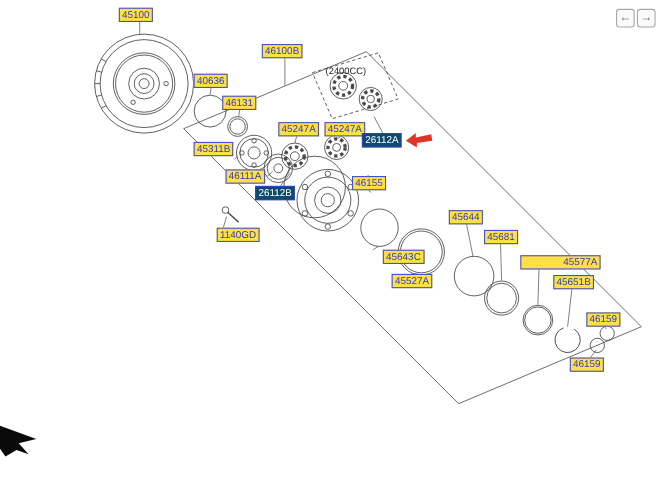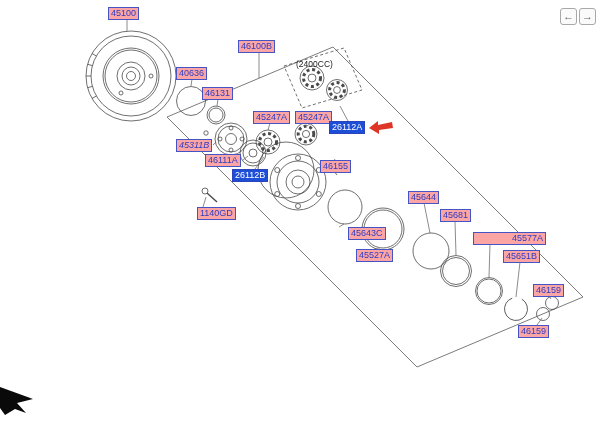--- a/index.html
+++ b/index.html
@@ -1,24 +1,24 @@
 <!DOCTYPE html>
 <html><head>
 <meta charset="utf-8">
 <style>
   * { margin:0; padding:0; box-sizing:border-box; }
   body { font-family:"Liberation Sans", sans-serif; background:#ffffff; }
   .canvas { position:relative; width:600px; height:445px; background:#ffffff; overflow:hidden; }
   svg.art { position:absolute; left:0; top:0; }
   .part-label {
     position:absolute; font-size:9px; line-height:11px; padding:0 2px;
-    border:1px solid #4653c5; color:#2e3bc0; background:#fca5a5;
+    border:1px solid #4653c5; color:#2e3bc0; background:#fde047;
     white-space:nowrap; cursor:pointer; z-index:5;
   }
-  .part-label.highlight { background:#1d4ed8; color:#ffffff; border-color:#2d43b8; }
+  .part-label.highlight { background:#0c4a6e; color:#ffffff; border-color:#2d43b8; }
   .variant-label { position:absolute; font-size:8.5px; color:#222222; z-index:5; }
   .nav-btn {
     position:absolute; width:17px; height:17px; border:1px solid #a8a8a8;
     border-radius:3px; background:#fafafa; color:#666666; font-size:11px;
     line-height:15px; text-align:center; cursor:pointer; z-index:6;
   }
 </style>
 </head>
 <body>
 
@@ -179,21 +179,21 @@
   </svg>
 
   <div class="part-label" style="left:108px; top:7px;">45100</div>
   <div class="part-label" style="left:238px; top:40px;">46100B</div>
   <div class="part-label" style="left:176px; top:67px;">40636</div>
   <div class="part-label" style="left:202px; top:87px;">46131</div>
   <div class="variant-label" style="left:296px; top:59px;text-align:right;">(2400CC)</div>
   <div class="part-label" style="left:253px; top:111px;">45247A</div>
   <div class="part-label" style="left:295px; top:111px;">45247A</div>
   <div class="part-label highlight" style="left:329px; top:121px;">26112A</div>
-  <div class="part-label" style="left:176px; top:139px;font-style:italic;">45311B</div>
+  <div class="part-label" style="left:176px; top:129px;">45311B</div>
   <div class="part-label" style="left:205px; top:154px;">46111A</div>
   <div class="part-label highlight" style="left:232px; top:169px;">26112B</div>
   <div class="part-label" style="left:320px; top:160px;">46155</div>
   <div class="part-label" style="left:185px; top:207px;margin-left:12px;">1140GD</div>
   <div class="part-label" style="left:321px; top:227px;margin-left:27px;">45643C</div>
   <div class="part-label" style="left:356px; top:249px;">45527A</div>
   <div class="part-label" style="left:408px; top:191px;">45644</div>
   <div class="part-label" style="left:440px; top:209px;">45681</div>
   <div class="part-label" style="left:473px; top:232px;padding-left:38px;">45577A</div>
   <div class="part-label" style="left:503px; top:250px;">45651B</div>

